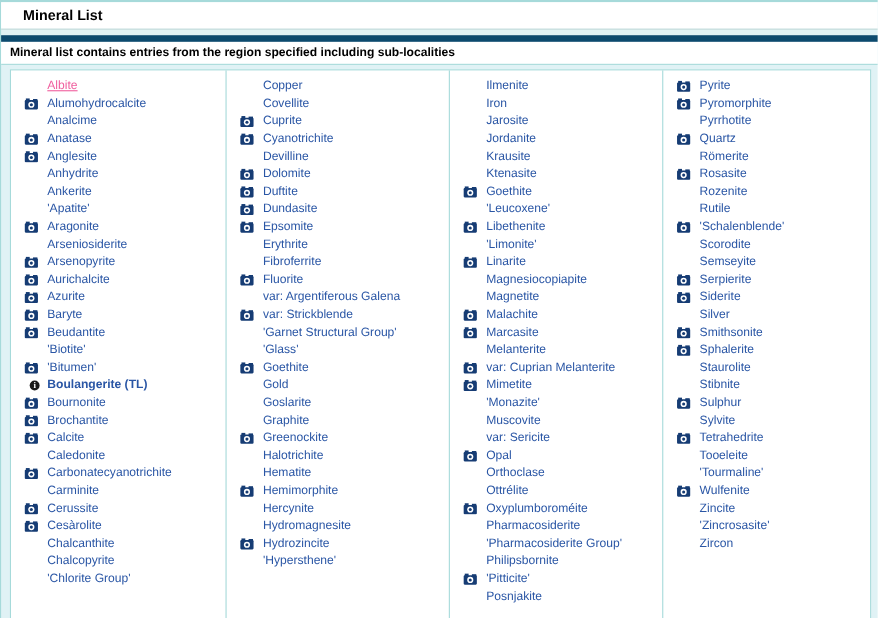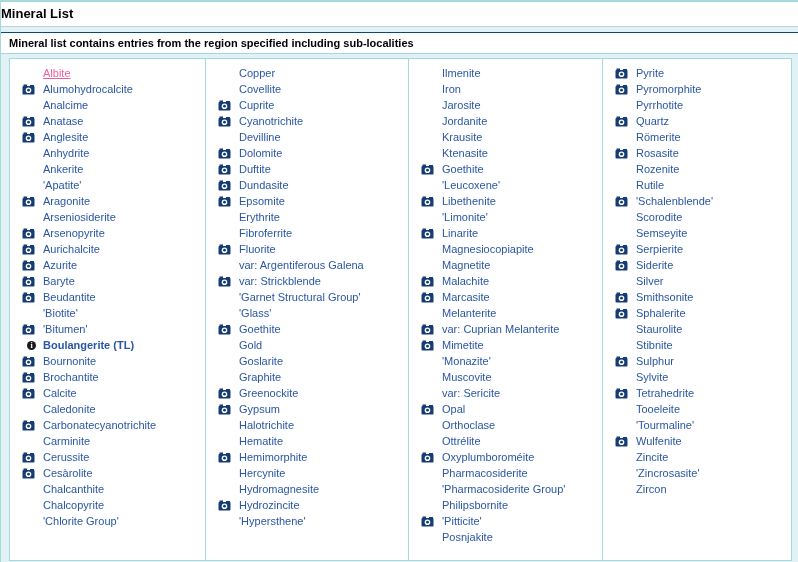--- a/index.html
+++ b/index.html
@@ -1,24 +1,24 @@
 <!DOCTYPE html>
 <html><head>
 <meta charset="utf-8">
 <style>
   * { margin:0; padding:0; box-sizing:border-box; }
   html,body { width:798px; height:562px; overflow:hidden; background:#fff;
     font-family:"Liberation Sans", sans-serif; }
   .page { width:798px; height:562px; border-top:2px solid #a6dada;
     border-left:1px solid #a6dada; background:#e0f2f5; }
   .bar { background:#fff; }
-  .title-bar { padding:4px 8px 5px 0; border-bottom:1px solid #b9d6d6; }
+  .title-bar { padding:4px 8px 5px 20px; border-bottom:1px solid #b9d6d6; }
   .title-bar h1 { font-size:13px; font-weight:bold; color:#000; }
   .gap1 { height:5px; }
-  .subtitle-bar { padding:4px 8px; border-top:1px solid #0c4a6e; border-bottom:1px solid #a6dada; }
+  .subtitle-bar { padding:4px 8px; border-top:6px solid #0c4a6e; border-bottom:1px solid #a6dada; }
   .subtitle-bar p { font-size:11px; font-weight:bold; color:#000; }
   .gap2 { height:4px; }
   .panel { margin-left:8px; width:783px; height:503px; background:#fff;
     border:1px solid #a6dada; display:grid;
     grid-template-columns:195px 203px 194px auto; }
   .col { padding-top:6px; overflow:hidden; }
   .col + .col { border-left:1px solid #a6dada; }
   .row { display:flex; align-items:center; height:16px; padding-left:12px; white-space:nowrap; }
   .icon-cell { width:21px; flex:0 0 21px; display:flex; align-items:center; }
   a.mineral { font-size:11px; color:#2a56a5; text-decoration:none; }
@@ -449,32 +449,20 @@
               <rect x="1.5" y="0.5" width="3.5" height="2.5" fill="#163c74"></rect>
               <rect x="8" y="1" width="4" height="2" fill="#163c74"></rect>
               <rect x="0.5" y="2" width="12" height="8.5" rx="1" fill="#163c74"></rect>
               <circle cx="6.5" cy="6.2" r="2.8" fill="#ffffff"></circle>
               <circle cx="6.5" cy="6.2" r="1.4" fill="#163c74"></circle>
             </svg>
           </span>
           <a href="#" class="mineral">Greenockite</a>
         </div>
         <div class="row">
-          <span class="icon-cell">
-            <svg width="13" height="11" viewBox="0 0 13 11" aria-hidden="true">
-              <rect x="1.5" y="0.5" width="3.5" height="2.5" fill="#163c74"></rect>
-              <rect x="8" y="1" width="4" height="2" fill="#163c74"></rect>
-              <rect x="0.5" y="2" width="12" height="8.5" rx="1" fill="#163c74"></rect>
-              <circle cx="6.5" cy="6.2" r="2.8" fill="#ffffff"></circle>
-              <circle cx="6.5" cy="6.2" r="1.4" fill="#163c74"></circle>
-            </svg>
-          </span>
-          <a href="#" class="mineral">Gypsum</a>
-        </div>
-        <div class="row">
           <span class="icon-cell"></span>
           <a href="#" class="mineral">Halotrichite</a>
         </div>
         <div class="row">
           <span class="icon-cell"></span>
           <a href="#" class="mineral">Hematite</a>
         </div>
         <div class="row">
           <span class="icon-cell">
             <svg width="13" height="11" viewBox="0 0 13 11" aria-hidden="true">

